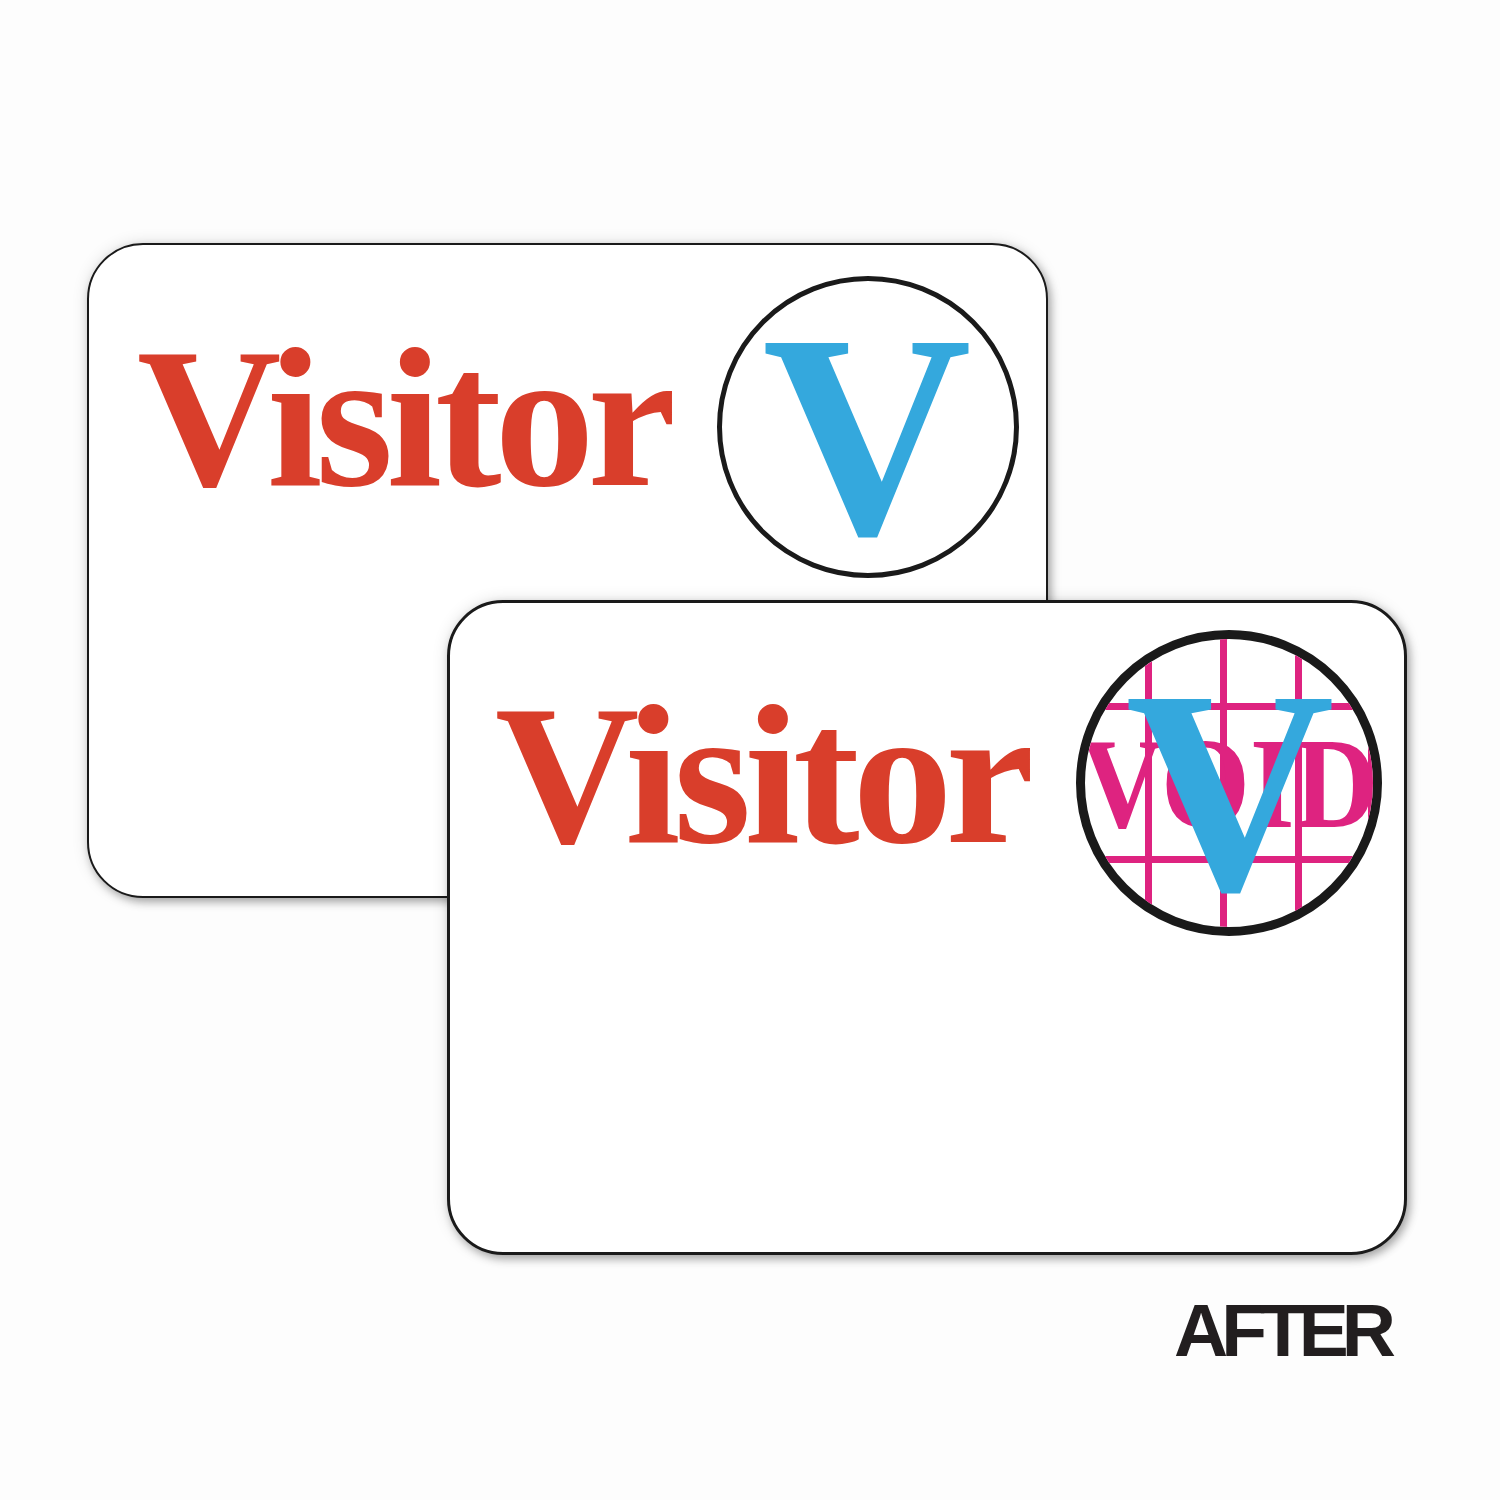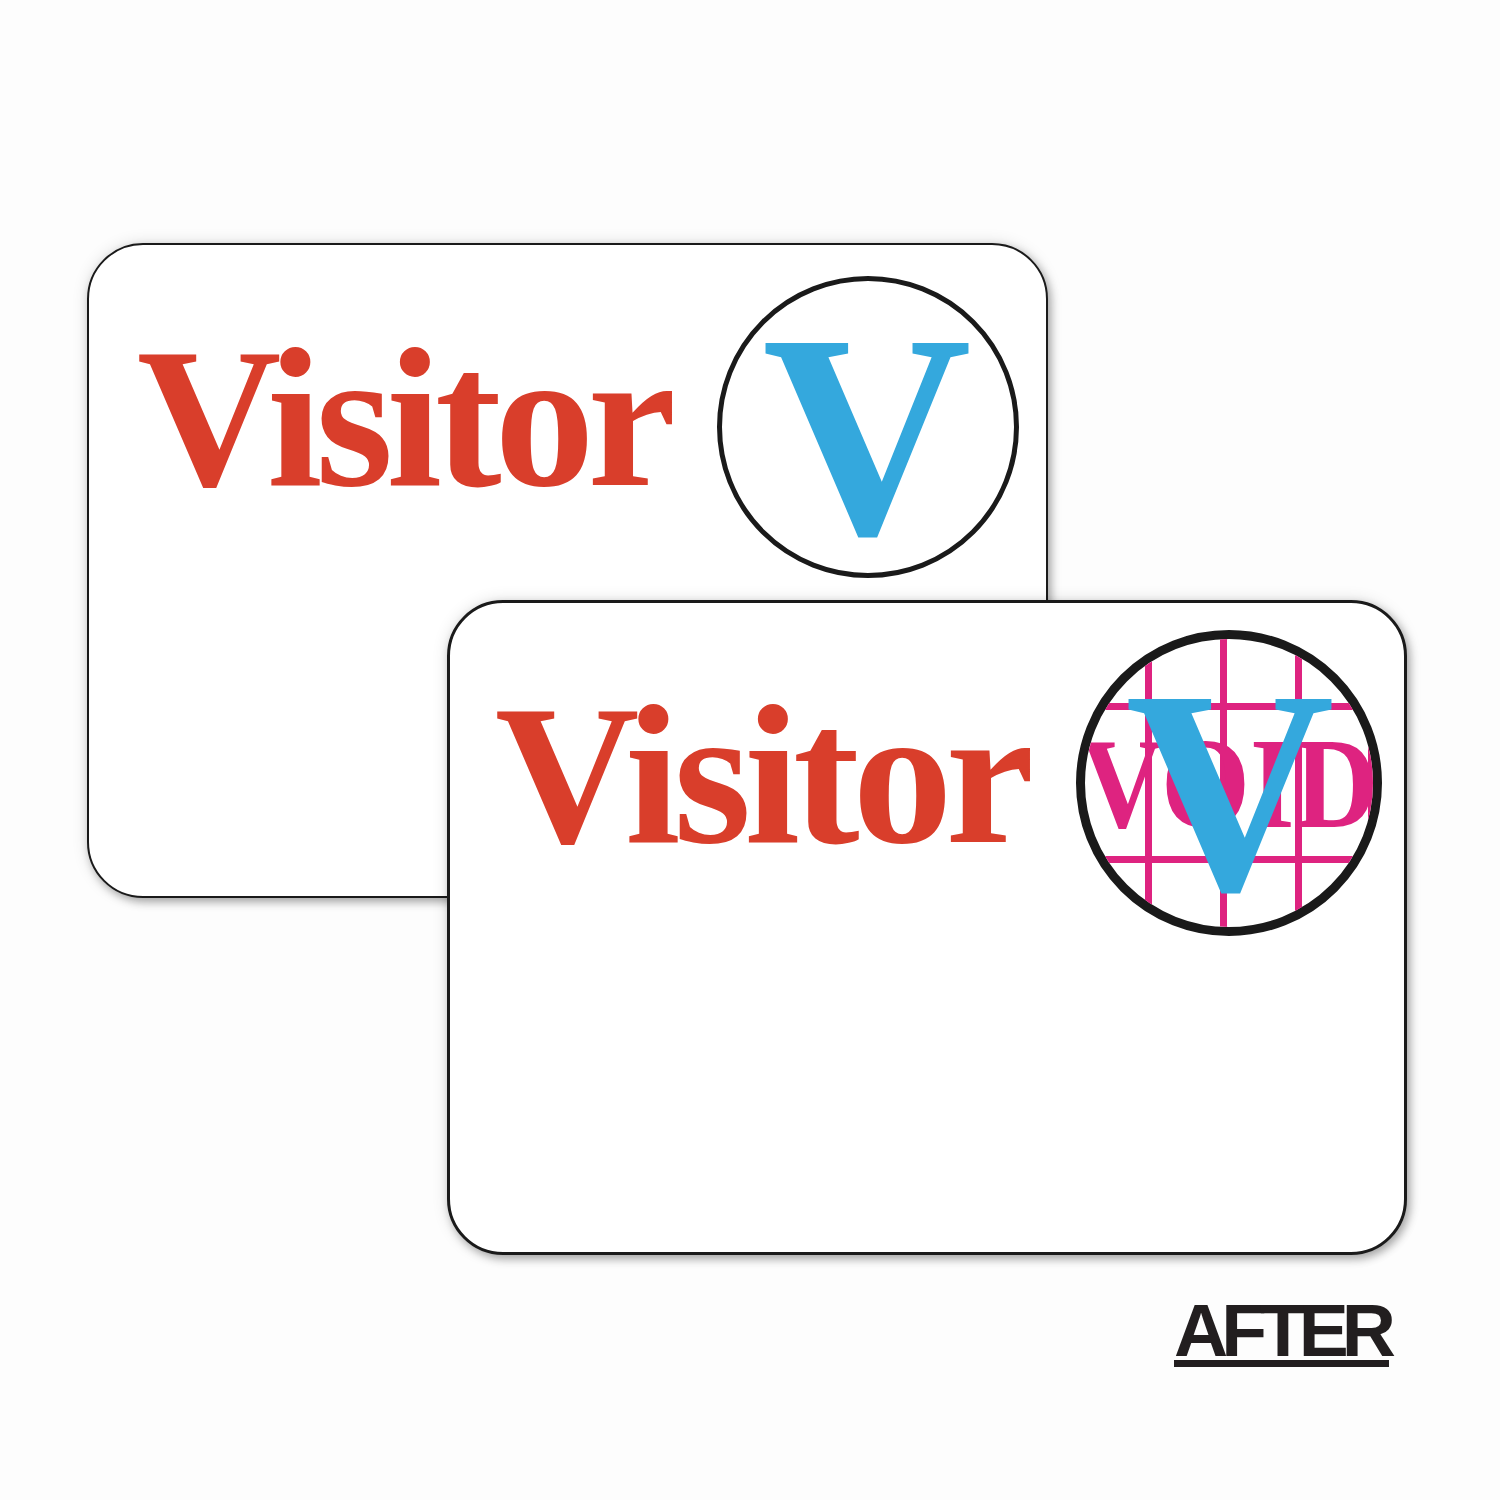--- a/index.html
+++ b/index.html
@@ -23,21 +23,20 @@
     left: 103px;
     top: 131px;
     font-size: 70px;
     letter-spacing: -5px;
   }
   .label.after {
     left: 1174px;
     top: 1293px;
     font-size: 75px;
     letter-spacing: -7px;
-    text-decoration: underline;
   }
   .card {
     position: absolute;
     background: #ffffff;
     border: 2.5px solid #1a1a1a;
     border-radius: 56px;
     box-sizing: border-box;
     box-shadow: 3px 4px 9px rgba(0,0,0,0.30), 0 0 16px rgba(0,0,0,0.12);
   }
   .card.card-before {

